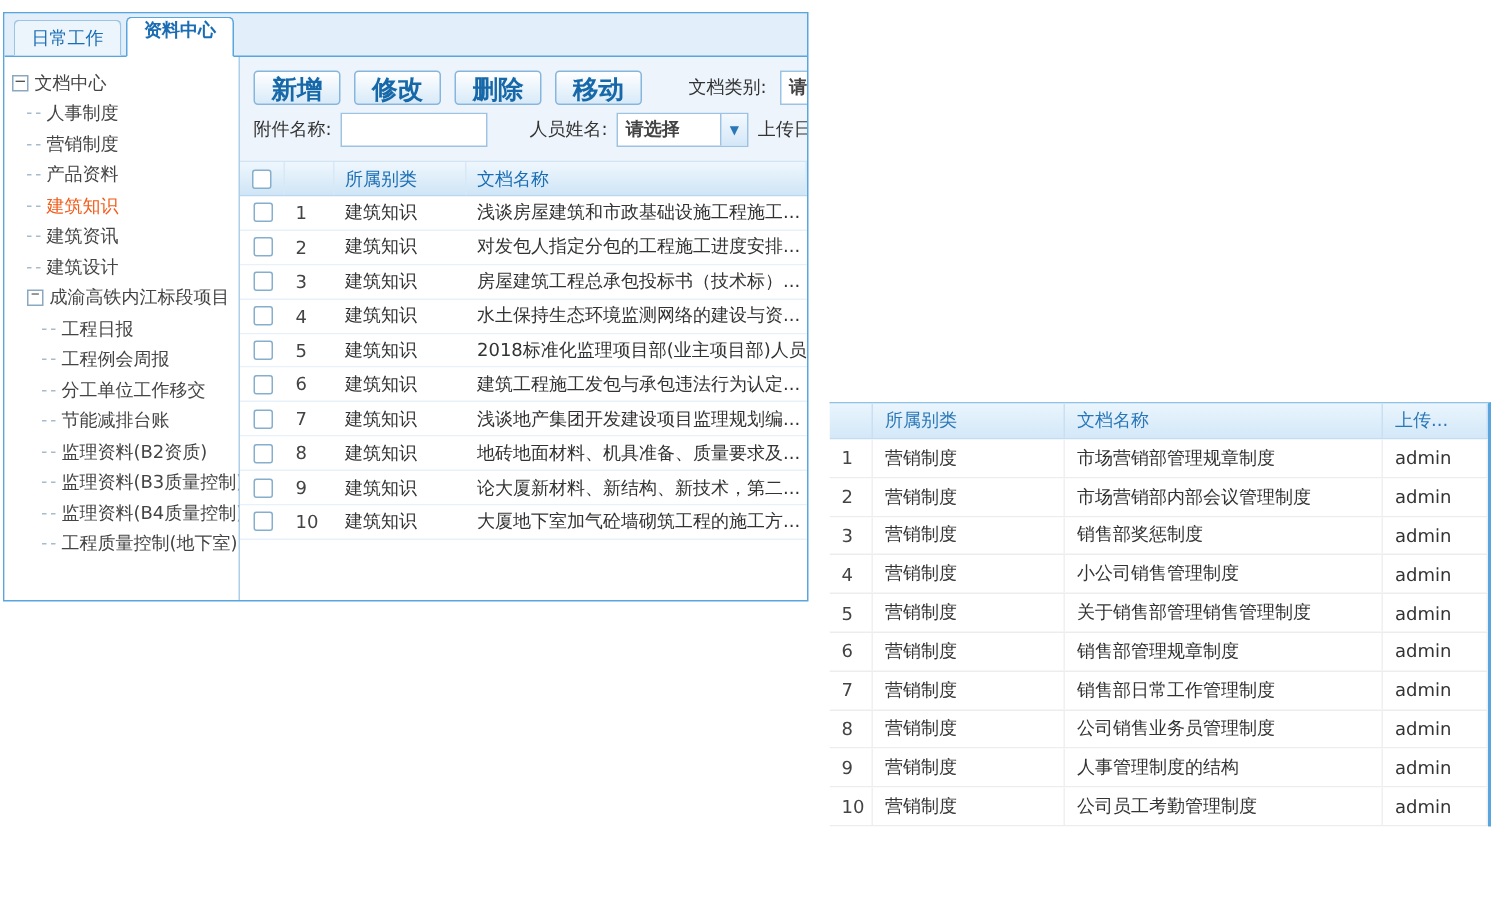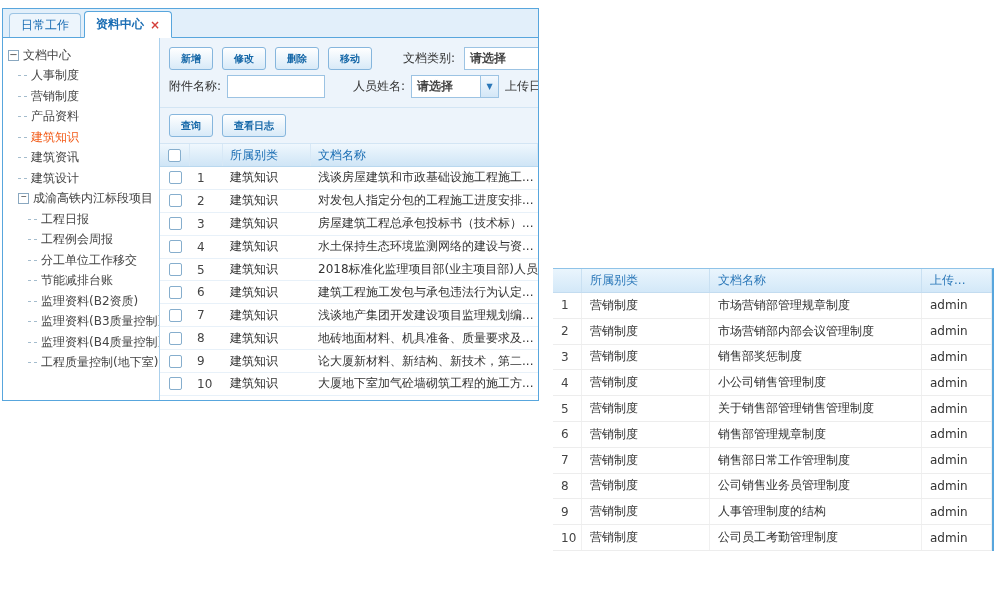--- a/index.html
+++ b/index.html
@@ -20,21 +20,21 @@
     height:29px; flex:none; background:#e2effa; border-bottom:1px solid #58a6dd;
     display:flex; align-items:flex-end; padding-left:6px; gap:3px;
   }
   .tab {
     height:24px; padding:0 11px; display:flex; align-items:center; gap:6px;
     border:1px solid #9cc4e4; border-bottom:none; border-radius:4px 4px 0 0;
     background:#edf5fc; color:#1a6db3; white-space:nowrap; cursor:pointer;
   }
   .tab.active {
     background:#fff; font-weight:bold; height:27px; margin-bottom:-1px;
-    border-color:#58a6dd; border-bottom:1px solid #fff;
+    border-color:#58a6dd; border-bottom:1px solid #fff;flex-direction:column;
   }
   .tab-close { color:#d43f3a; font-weight:bold; font-size:12px; line-height:1; }
 
   .window-body { flex:1; display:flex; min-height:0; }
 
   
   .sidebar {
     width:157px; flex:none; border-right:1px solid #abd0ec; background:#fff;
     padding:7px 2px 0 5px; overflow:hidden;
   }
@@ -52,21 +52,21 @@
 
   
   .content { flex:1; min-width:0; display:flex; flex-direction:column; background:#edf4fb; }
   .toolbar-row1 { flex:none; display:flex; align-items:center; gap:9px; padding:9px 0 5px 9px; white-space:nowrap; overflow:hidden; }
   .toolbar-row2 { flex:none; display:flex; align-items:center; gap:6px; padding:0 0 9px 9px; white-space:nowrap; overflow:hidden; }
   .toolbar-row3 { flex:none; display:flex; align-items:center; gap:9px; padding:6px 0 6px 9px; border-top:1px solid #d3e5f4; }
   .btn {
     height:23px; padding:0 11px; flex:none; cursor:pointer;
     border:1px solid #86b6dd; border-radius:3px;
     background:linear-gradient(#ffffff,#d8eaf8);
-    color:#1668a8; font-weight:bold; font-size:10px; font-family:inherit;
+    color:#1668a8; font-weight:bold; font-size:17px; font-family:inherit;
   }
   .field-label { color:#333; flex:none; }
   .ml-lg { margin-left:22px; }
   .combo { width:88px; height:23px; flex:none; background:#fff; border:1px solid #9cc3e3; display:flex; align-items:stretch; cursor:pointer; }
   .combo-text { flex:1; display:flex; align-items:center; padding-left:5px; color:#444; overflow:hidden;font-weight:bold; }
   .combo-arrow {
     width:18px; flex:none; border-left:1px solid #9cc3e3;
     background:linear-gradient(#f3f9fe,#d4e7f7); color:#2a77b8;
     font-size:8px; display:flex; align-items:center; justify-content:center;
   }
@@ -214,24 +214,20 @@
         <span class="field-label">附件名称:</span>
         <input class="text-input" type="text" value="" style="">
         <span class="field-label ml-lg">人员姓名:</span>
         <div class="combo">
           <span class="combo-text">请选择</span>
           <span class="combo-arrow">▼</span>
         </div>
         <span class="field-label">上传日期</span>
       </div>
 
-      <div class="toolbar-row3">
-        <button class="btn">查询</button>
-        <button class="btn">查看日志</button>
-      </div>
 
       <div class="grid">
         <div class="grid-header">
           <div class="gh-cell c-check">
             <span class="cb"></span>
           </div>
           <div class="gh-cell c-num"></div>
           <div class="gh-cell c-cat">所属别类</div>
           <div class="gh-cell c-name">文档名称</div>
         </div>

